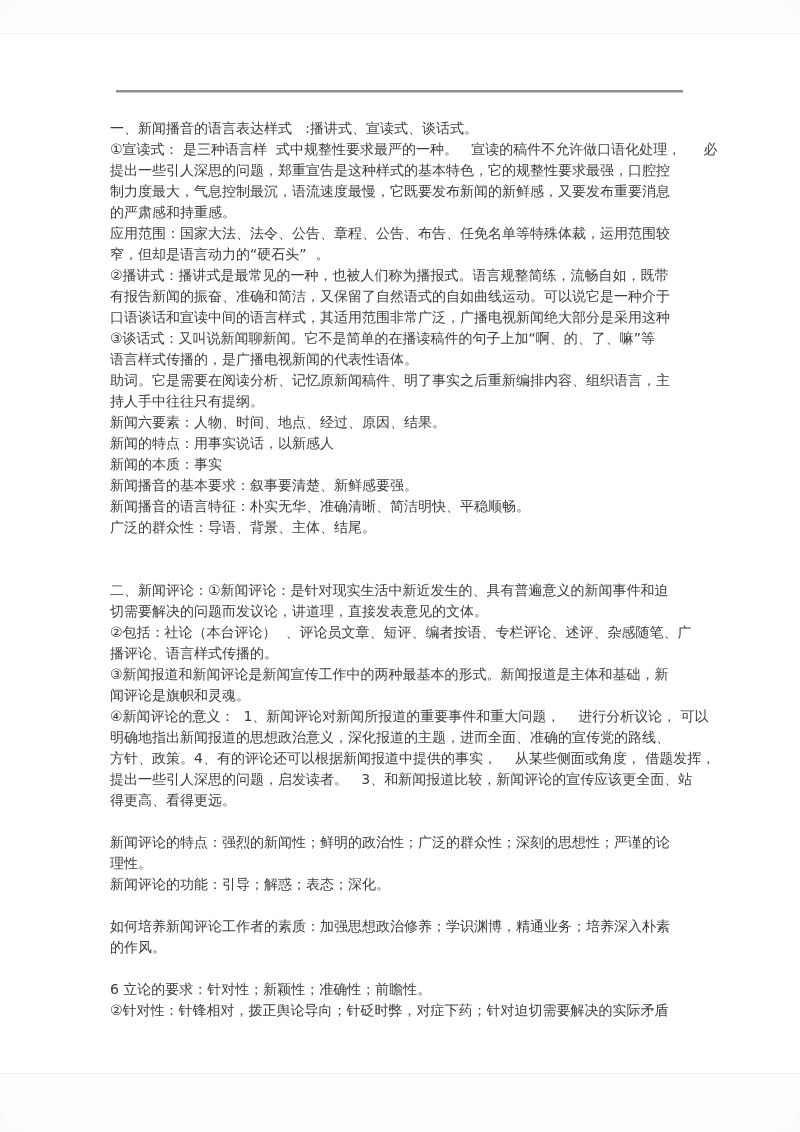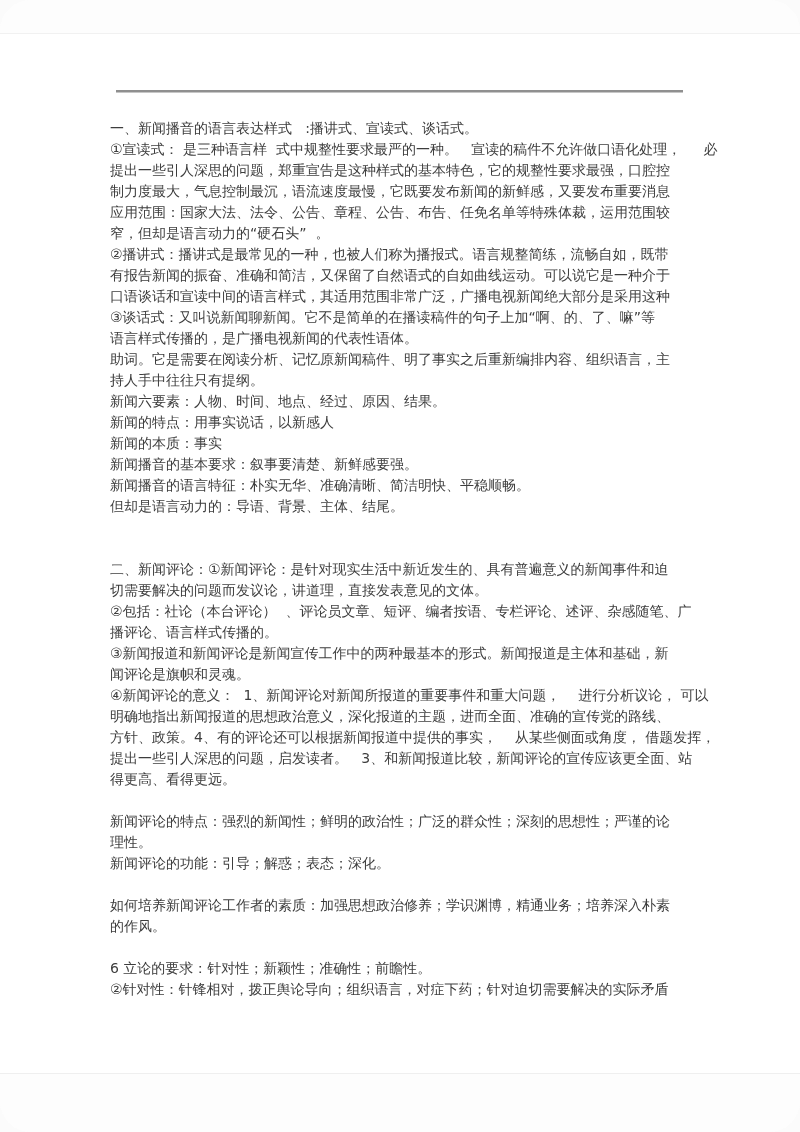--- a/index.html
+++ b/index.html
@@ -64,35 +64,36 @@
 
 <div class="screen">
   <div class="page-margin top"></div>
   <div class="paper">
     <div class="rule"></div>
     <div class="doc">
         <div class="line">一、新闻播音的语言表达样式   :播讲式、宣读式、谈话式。</div>
         <div class="line">①宣读式： 是三种语言样  式中规整性要求最严的一种。   宣读的稿件不允许做口语化处理，     必</div>
         <div class="line">提出一些引人深思的问题，郑重宣告是这种样式的基本特色，它的规整性要求最强，口腔控</div>
         <div class="line">制力度最大，气息控制最沉，语流速度最慢，它既要发布新闻的新鲜感，又要发布重要消息</div>
+        <div class="line">的严肃感和持重感。</div>
         <div class="line">应用范围：国家大法、法令、公告、章程、公告、布告、任免名单等特殊体裁，运用范围较</div>
         <div class="line">窄，但却是语言动力的“硬石头”  。</div>
         <div class="line">②播讲式：播讲式是最常见的一种，也被人们称为播报式。语言规整简练，流畅自如，既带</div>
         <div class="line">有报告新闻的振奋、准确和简洁，又保留了自然语式的自如曲线运动。可以说它是一种介于</div>
         <div class="line">口语谈话和宣读中间的语言样式，其适用范围非常广泛，广播电视新闻绝大部分是采用这种</div>
         <div class="line">③谈话式：又叫说新闻聊新闻。它不是简单的在播读稿件的句子上加“啊、的、了、嘛”等</div>
         <div class="line">语言样式传播的，是广播电视新闻的代表性语体。</div>
         <div class="line">助词。它是需要在阅读分析、记忆原新闻稿件、明了事实之后重新编排内容、组织语言，主</div>
         <div class="line">持人手中往往只有提纲。</div>
         <div class="line">新闻六要素：人物、时间、地点、经过、原因、结果。</div>
         <div class="line">新闻的特点：用事实说话，以新感人</div>
         <div class="line">新闻的本质：事实</div>
         <div class="line">新闻播音的基本要求：叙事要清楚、新鲜感要强。</div>
         <div class="line">新闻播音的语言特征：朴实无华、准确清晰、简洁明快、平稳顺畅。</div>
-        <div class="line">但却是语言动力的：导语、背景、主体、结尾。</div>
+        <div class="line">广泛的群众性：导语、背景、主体、结尾。</div>
         <div class="line"></div>
         <div class="line"></div>
         <div class="line">二、新闻评论：①新闻评论：是针对现实生活中新近发生的、具有普遍意义的新闻事件和迫</div>
         <div class="line">切需要解决的问题而发议论，讲道理，直接发表意见的文体。</div>
         <div class="line">②包括：社论（本台评论）  、评论员文章、短评、编者按语、专栏评论、述评、杂感随笔、广</div>
         <div class="line">播评论、语言样式传播的。</div>
         <div class="line">③新闻报道和新闻评论是新闻宣传工作中的两种最基本的形式。新闻报道是主体和基础，新</div>
         <div class="line">闻评论是旗帜和灵魂。</div>
         <div class="line">④新闻评论的意义：  1、新闻评论对新闻所报道的重要事件和重大问题，    进行分析议论， 可以</div>
         <div class="line">明确地指出新闻报道的思想政治意义，深化报道的主题，进而全面、准确的宣传党的路线、</div>
@@ -101,17 +102,17 @@
         <div class="line">得更高、看得更远。</div>
         <div class="line"></div>
         <div class="line">新闻评论的特点：强烈的新闻性；鲜明的政治性；广泛的群众性；深刻的思想性；严谨的论</div>
         <div class="line">理性。</div>
         <div class="line">新闻评论的功能：引导；解惑；表态；深化。</div>
         <div class="line"></div>
         <div class="line">如何培养新闻评论工作者的素质：加强思想政治修养；学识渊博，精通业务；培养深入朴素</div>
         <div class="line">的作风。</div>
         <div class="line"></div>
         <div class="line">6 立论的要求：针对性；新颖性；准确性；前瞻性。</div>
-        <div class="line">②针对性：针锋相对，拨正舆论导向；组织语言，对症下药；针对迫切需要解决的实际矛盾</div>
+        <div class="line">②针对性：针锋相对，拨正舆论导向；针砭时弊，对症下药；针对迫切需要解决的实际矛盾</div>
       </div>
   </div>
   <div class="page-margin bottom"></div>
 </div>
 
 </body></html>

